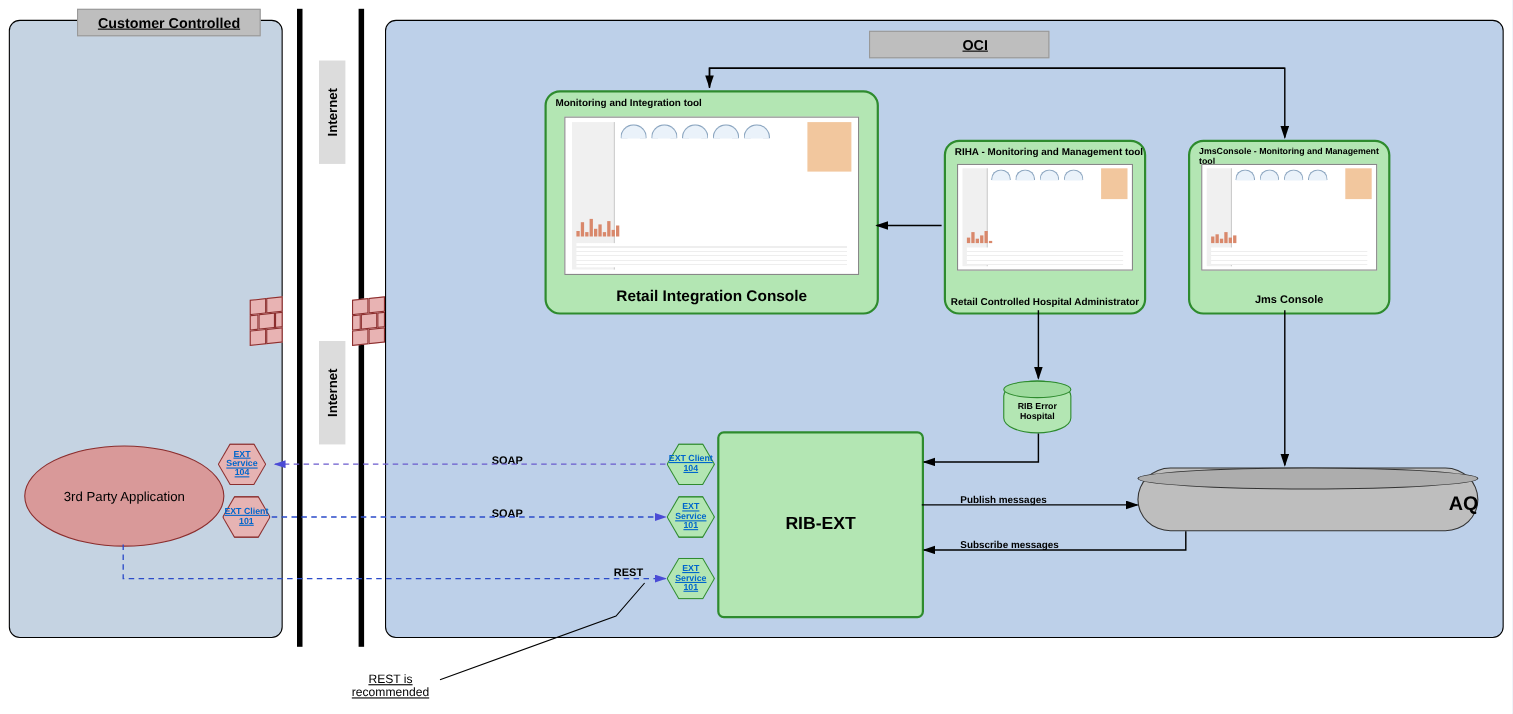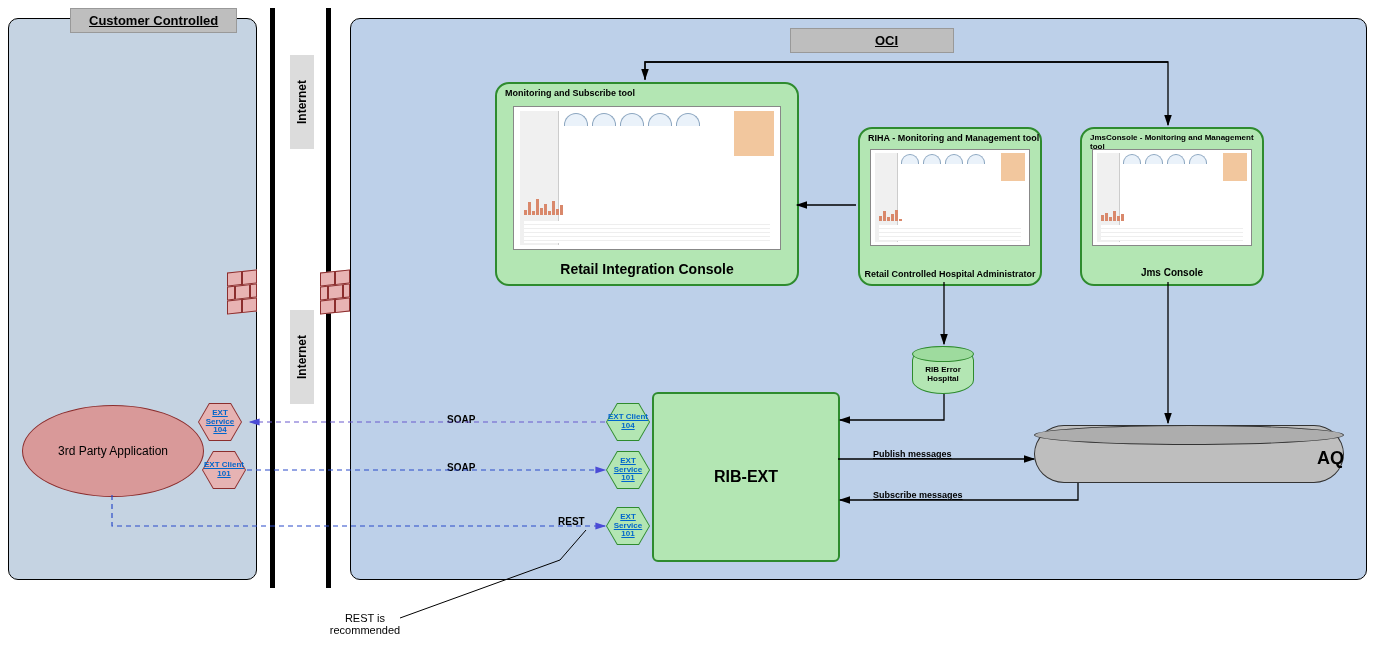--- a/index.html
+++ b/index.html
@@ -22,21 +22,21 @@
   .hex-pink-border{position:absolute;inset:-1px;background:#8B2E2E;clip-path:polygon(25% 0%,75% 0%,100% 50%,75% 100%,25% 100%,0% 50%);}
   .hex-label{position:relative;z-index:2;color:#0066CC;text-decoration:underline;font-weight:bold;}
   .ellipse{position:absolute;background:#D99999;border:1px solid #8B2E2E;border-radius:50%;display:flex;align-items:center;justify-content:center;font-size:12px;text-align:left;}
   .cylinder{position:absolute;}
   .cyl-body{position:absolute;inset:0;border-radius:50%/14px;}
   .cyl-top{position:absolute;top:0;left:0;right:0;height:28px;border-radius:50%;}
   .cyl-label{position:absolute;left:0;right:0;top:50%;transform:translateY(-30%);text-align:center;font-weight:bold;}
   .firewall{position:absolute;width:30px;height:42px;transform:skewY(-6deg);}
   .firewall .brick{position:absolute;background:#E8B3B3;border:1px solid #8B2E2E;height:33.33%;box-sizing:border-box;}
   .proto-label{position:absolute;font-weight:bold;font-size:10px;}
-  .edge-label{position:absolute;font-size:9px;font-weight:bold;text-decoration:underline;}
+  .edge-label{position:absolute;font-size:9px;font-weight:bold;}
   .annotation{position:absolute;font-size:11px;text-align:center;}
   svg.wires{position:absolute;top:0;left:0;width:1375px;height:649px;pointer-events:none;}
   .mini-chart{position:absolute;display:flex;align-items:flex-end;gap:1px;}
   .mini-chart span{display:block;width:3px;background:#D9886B;}
   .gauge-row{position:absolute;display:flex;gap:4px;}
   .gauge{width:22px;height:12px;border:1px solid #8CA6C0;border-bottom:0;border-radius:22px 22px 0 0;background:#EAF2FA;}
 </style>
 </head>
 <body>
 
@@ -67,21 +67,21 @@
     <div class="brick" style="top:0;left:0;width:50%;"></div>
       <div class="brick" style="top:0;left:50%;width:50%;"></div>
     <div class="brick" style="top:33.33%;left:0;width:25%;"></div>
       <div class="brick" style="top:33.33%;left:25%;width:50%;"></div>
       <div class="brick" style="top:33.33%;left:75%;width:25%;"></div>
     <div class="brick" style="top:66.66%;left:0;width:50%;"></div>
       <div class="brick" style="top:66.66%;left:50%;width:50%;"></div>
   </div>
 
   <div class="tool-box" style="left:495px;top:82px;width:300px;height:200px;">
-    <div class="tool-title">Monitoring and Subscribe tool</div>
+    <div class="tool-title">Monitoring and Integration tool</div>
     <div class="tool-screenshot" style="left:16px;top:22px;right:16px;height:142px;">
        <div class="gauge-row" style="left:50px;top:6px;">
           <div class="gauge"></div>
           <div class="gauge"></div>
           <div class="gauge"></div>
           <div class="gauge"></div>
           <div class="gauge"></div>
         </div>
        <div style="position:absolute;left:6px;top:4px;width:38px;bottom:4px;background:#F0F0F0;border-right:1px solid #ccc;"></div>
        <div style="position:absolute;right:6px;top:4px;width:40px;height:45px;background:#F2C79E;"></div>
@@ -197,21 +197,21 @@
      <span class="hex-label">EXT Client 101</span>
   </div>
 
   <div class="proto-label" style="left:447px;top:414px;">SOAP</div>
   <div class="proto-label" style="left:447px;top:462px;">SOAP</div>
   <div class="proto-label" style="left:558px;top:516px;">REST</div>
 
   <div class="edge-label" style="left:873px;top:449px;">Publish messages</div>
   <div class="edge-label" style="left:873px;top:490px;">Subscribe messages</div>
 
-  <div class="annotation" style="left:320px;top:612px;width:90px;">REST is recommended</div>
+  <div class="annotation" style="left:310px;top:612px;width:90px;text-decoration:underline;">REST is recommended</div>
 
   <svg class="wires">
     <defs>
       <marker id="arrow" markerWidth="10" markerHeight="10" refX="8" refY="3" orient="auto" markerUnits="strokeWidth">
         <path d="M0,0 L9,3 L0,6 Z" fill="#000"></path>
       </marker>
       <marker id="arrowBlue" markerWidth="10" markerHeight="10" refX="8" refY="3" orient="auto" markerUnits="strokeWidth">
         <path d="M0,0 L9,3 L0,6 Z" fill="#4B4BD6"></path>
       </marker>
     </defs>

